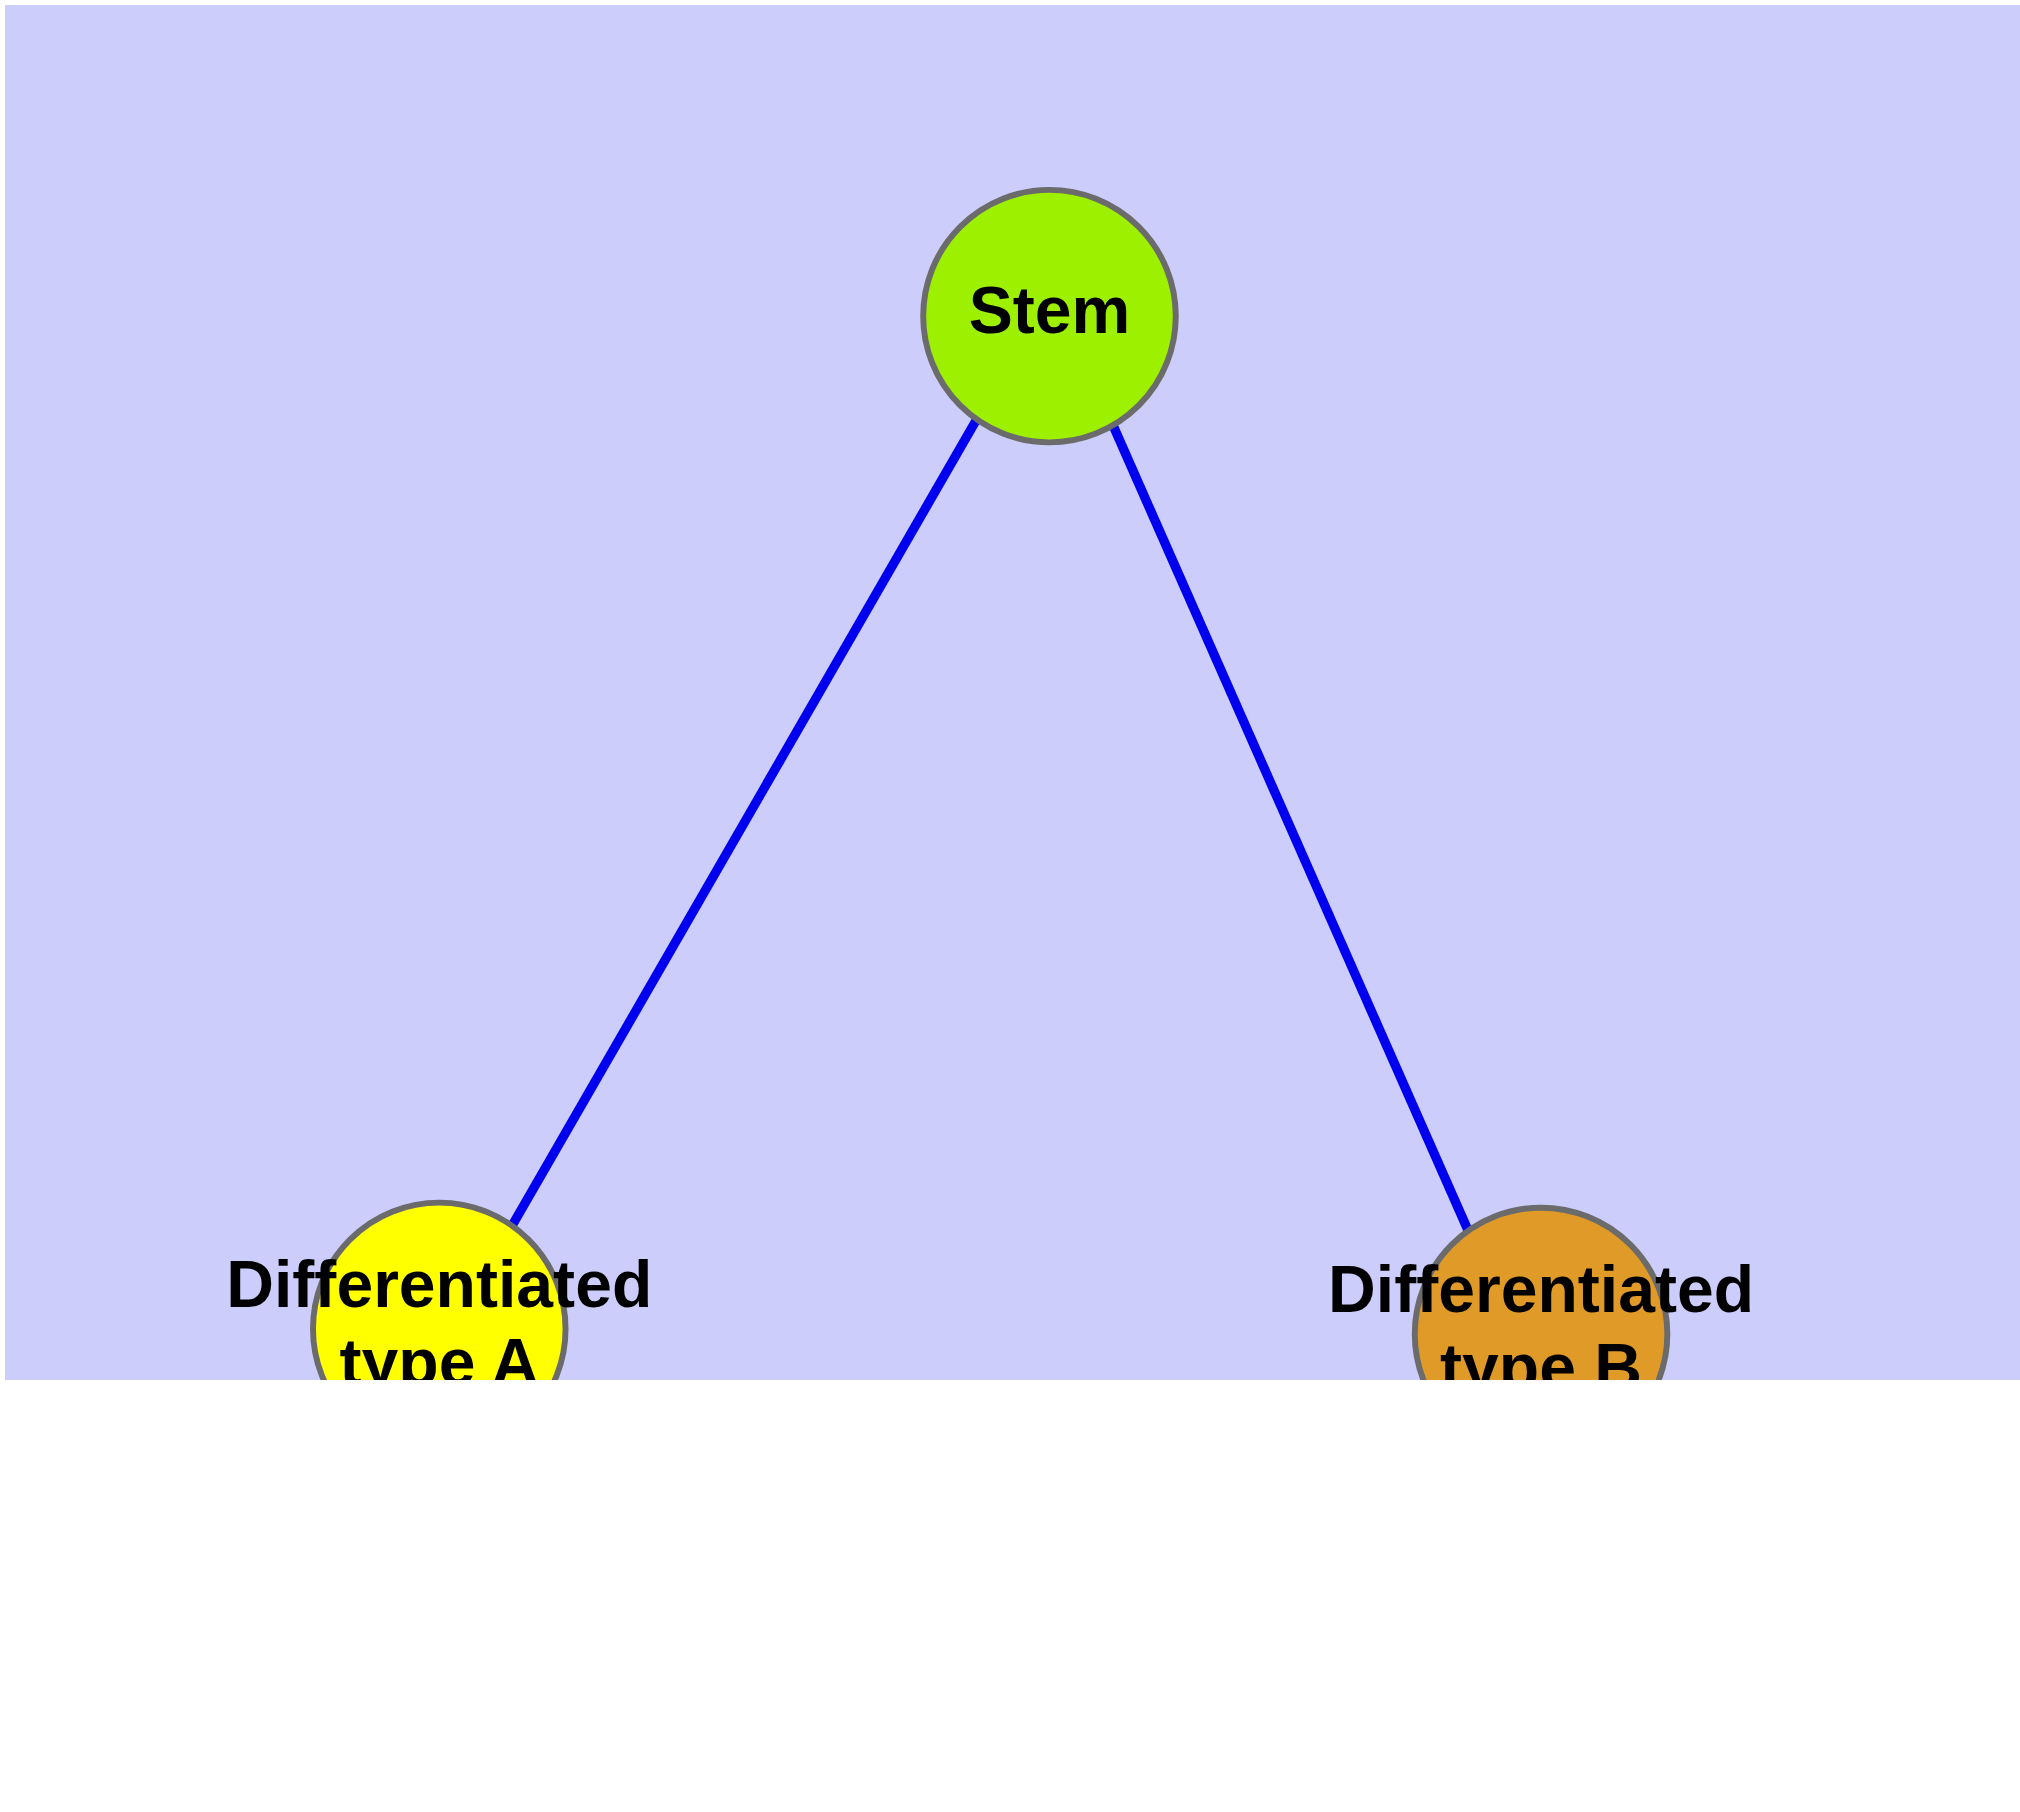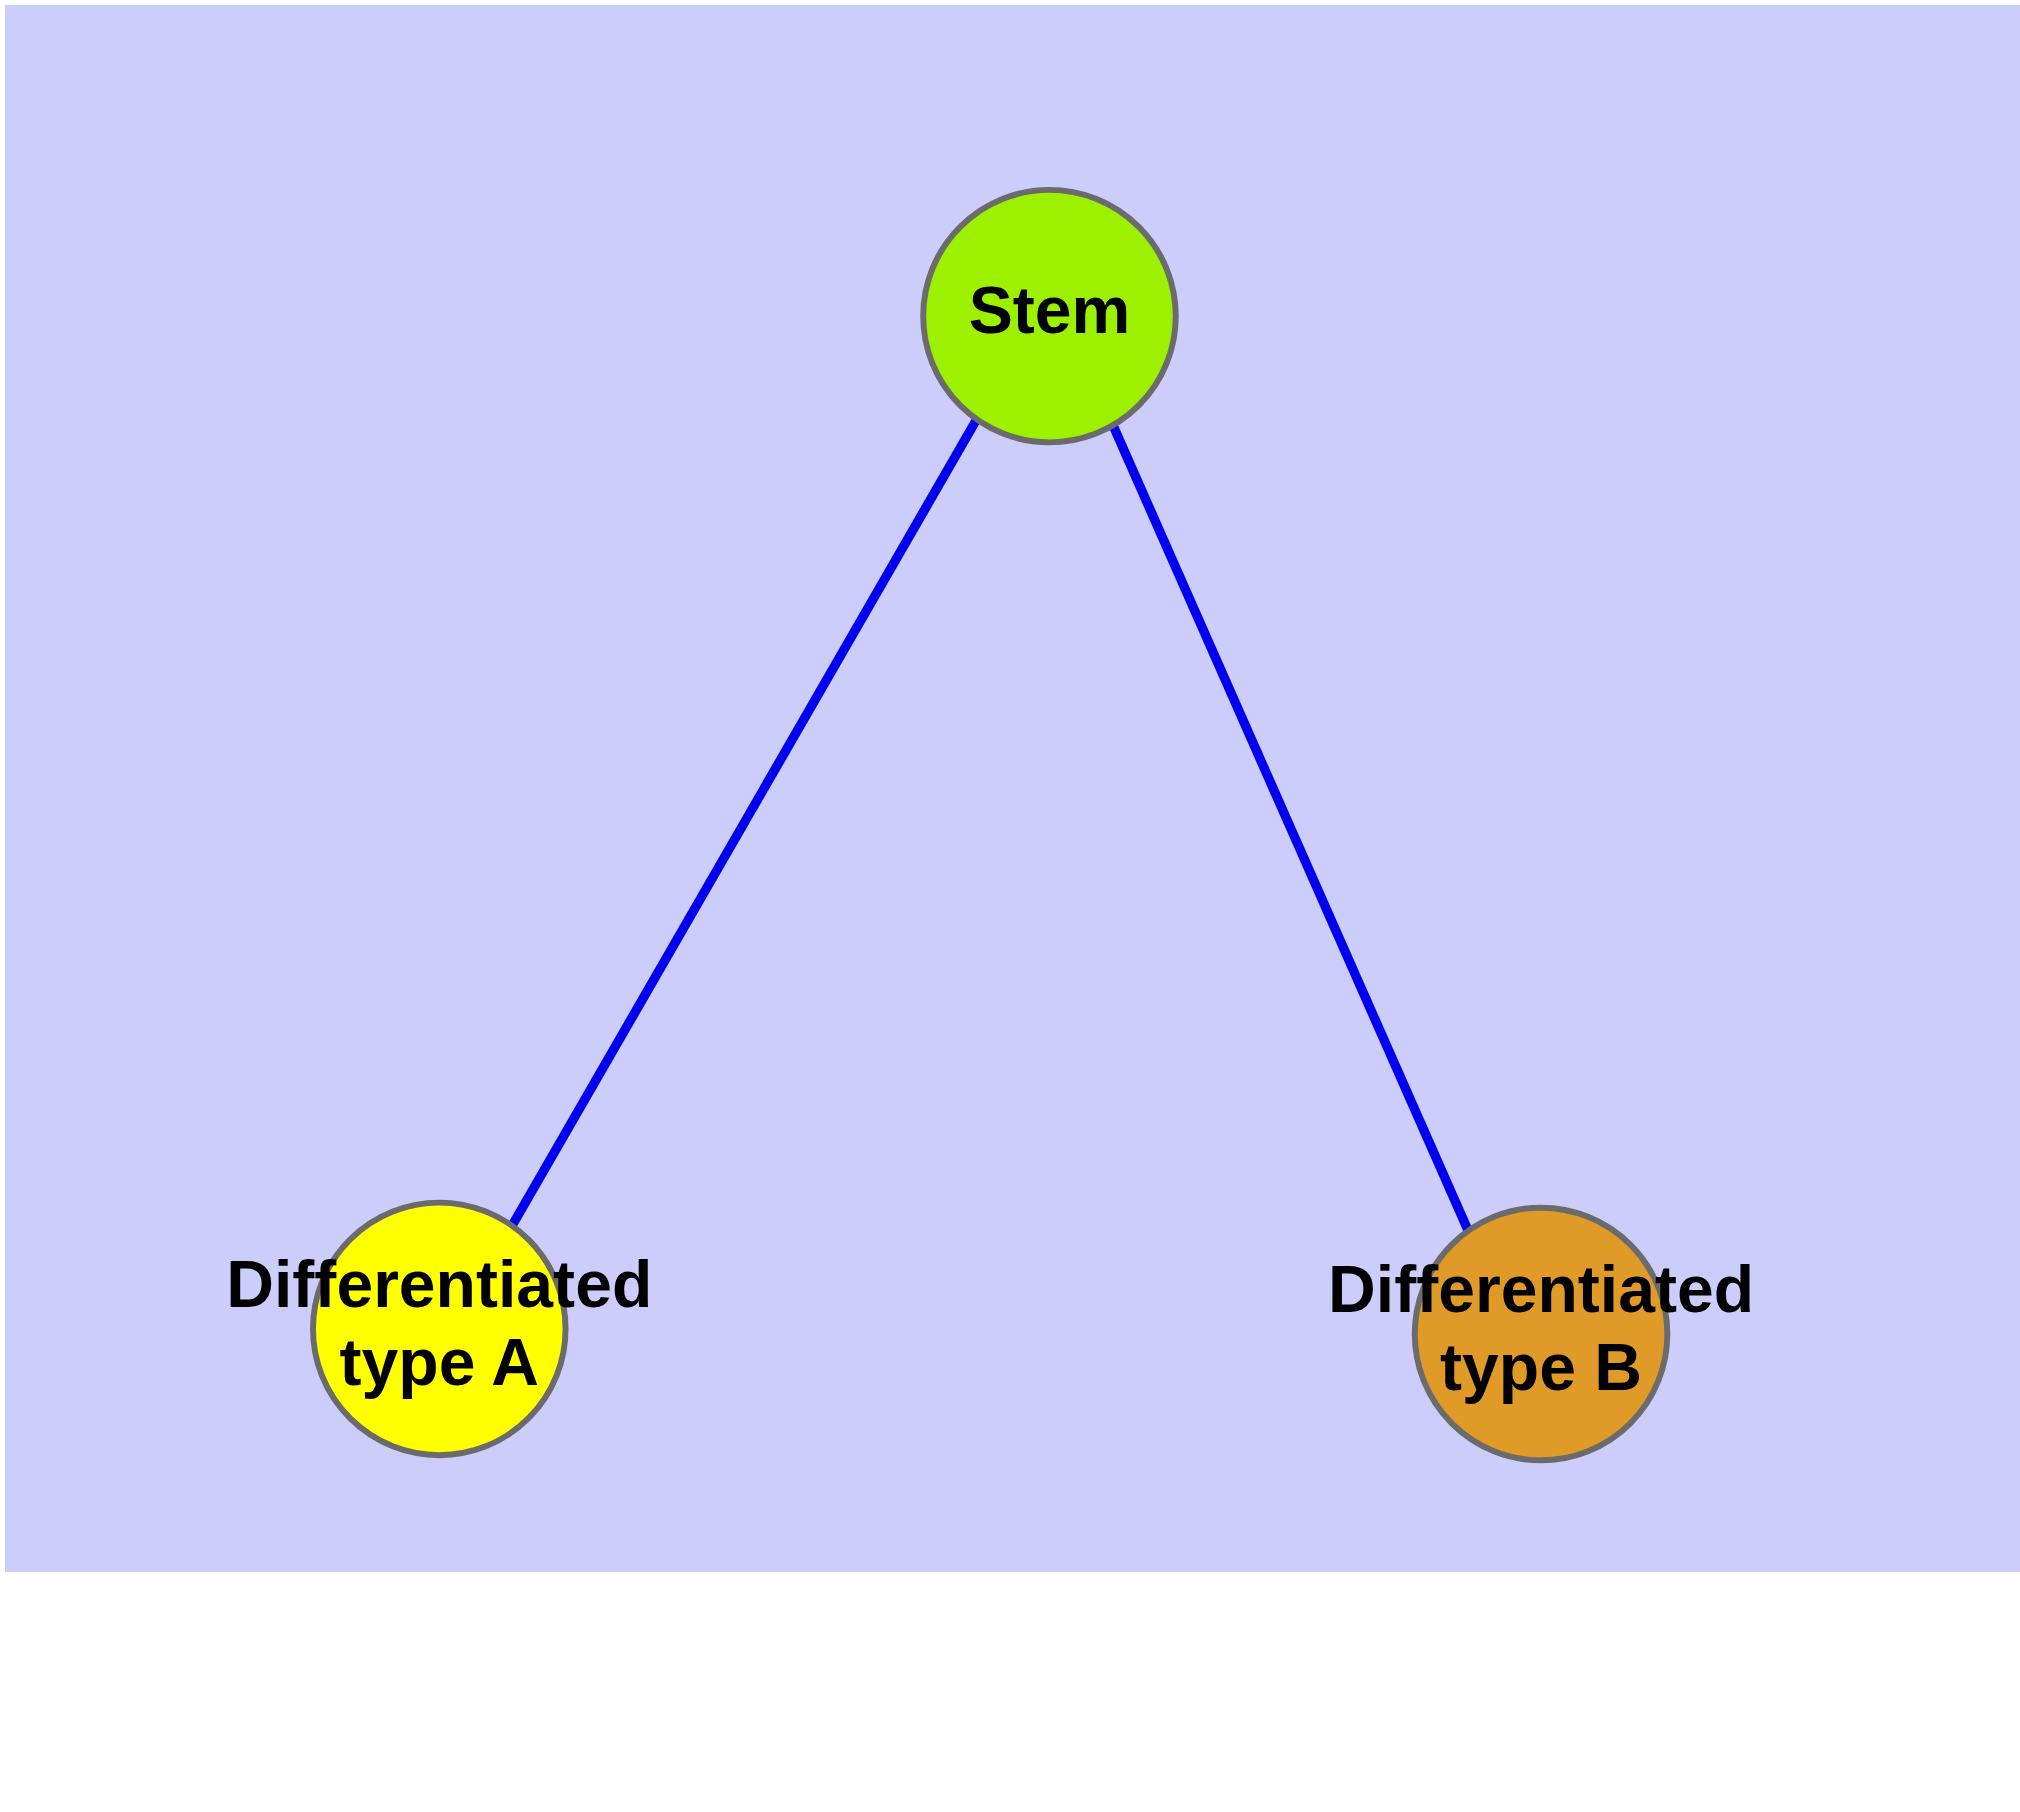--- a/index.html
+++ b/index.html
@@ -3,21 +3,21 @@
 <meta charset="utf-8">
 <style>
   html, body {
     margin: 0;
     padding: 0;
     background: #ffffff;
   }
   #stage {
     position: relative;
     width: 2021px;
-    height: 1572px;
+    height: 1380px;
     background: #ffffff;
     overflow: hidden;
     font-family: "Liberation Sans", sans-serif;
   }
   #canvas-bg {
     position: absolute;
     left: 5.1px;
     top: 5.1px;
     width: 2015px;
     height: 1807px;

